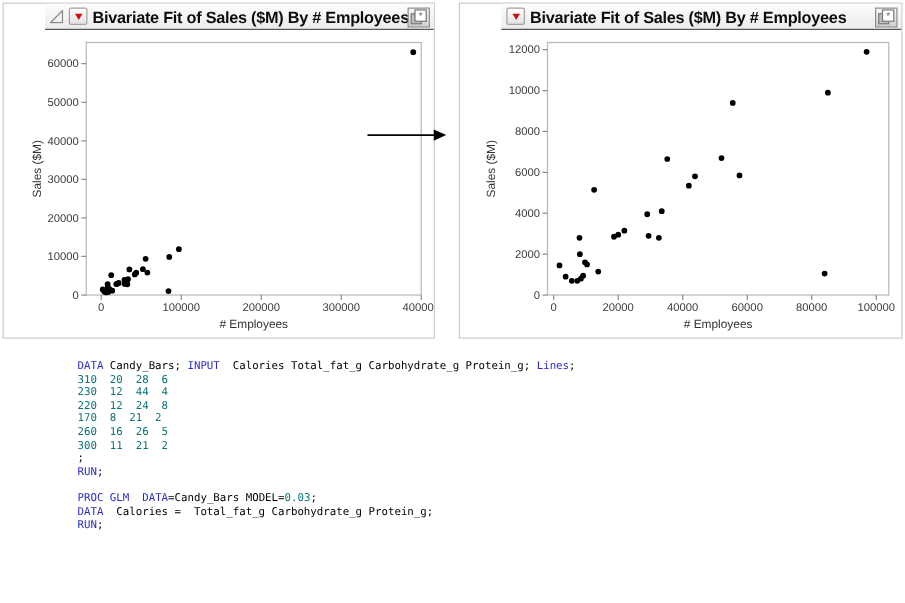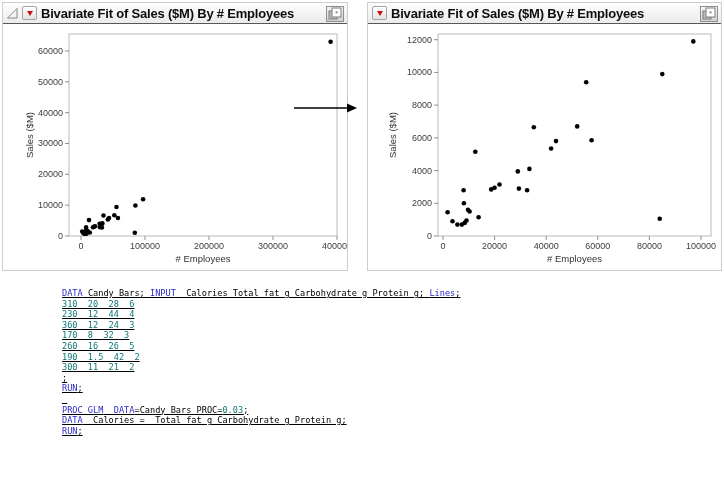--- a/index.html
+++ b/index.html
@@ -1,20 +1,20 @@
 <!DOCTYPE html>
 <html><head>
 <meta charset="utf-8">
 <style>
   html,body{margin:0;padding:0;}
   body{
     width:724px;height:482px;background:#ffffff;position:relative;overflow:hidden;
     font-family:"Liberation Sans",sans-serif;
   }
-  .panel{position:absolute;top:2px;height:269px;border:1px solid #c9cdd4;background:#fff;box-sizing:border-box;}
+  .panel{position:absolute;top:2px;height:269px;border:1px solid #c9cdd4;background:#fff;box-sizing:border-box;padding-left:33px;}
   .panel-left{left:2px;width:346px;}
   .panel-right{left:367px;width:355px;}
   .panel-header{
     height:21px;display:flex;align-items:center;gap:4px;padding:0 4px;box-sizing:border-box;
     background:linear-gradient(#fdfdfd,#ebebeb);border-bottom:1px solid #575757;position:relative;
   }
   .panel-title{font-weight:bold;font-size:13px;letter-spacing:-0.2px;color:#0d0d0d;white-space:nowrap;}
   .disclosure{width:11px;height:11px;flex:0 0 auto;cursor:pointer;}
   .menu-btn{
     width:15px;height:14px;flex:0 0 auto;border:1px solid #a3a3a3;border-radius:2px;
@@ -26,21 +26,21 @@
     position:absolute;right:3px;top:3px;width:18px;height:16px;box-sizing:border-box;
     border:1px solid #8f8f8f;background:linear-gradient(#f6f6f6,#d0d0d0);padding:0;cursor:pointer;
   }
   .plot-wrap{position:absolute;left:0;top:21px;}
   .zoom-arrow{position:absolute;left:292px;top:100px;width:68px;height:16px;}
   .code-editor{
     position:absolute;left:62px;top:288px;
     font-family:"DejaVu Sans Mono","Liberation Mono",monospace;
     font-size:8.6px;line-height:10.6px;color:#000;
   }
-  .code-line{white-space:pre;text-decoration:underline;}
+  .code-line{white-space:pre;}
   .tk-kw{color:#2a2ac8;}
   .tk-n{color:#0e7575;text-align:right;}
   .tk-p{color:#000000;}
 </style>
 </head>
 <body>
 
 <div class="panel panel-left">
   <div class="panel-header">
     <svg class="disclosure" viewBox="0 0 11 11">
@@ -195,24 +195,23 @@
 
 <svg class="zoom-arrow" viewBox="0 0 68 16">
   <line x1="2" y1="8" x2="56" y2="8" stroke="#000" stroke-width="1.4"></line>
   <polygon points="55,3.5 65,8 55,12.5" fill="#000"></polygon>
 </svg>
 
 <div class="code-editor">
     <div class="code-line"><span class="tk-kw">DATA</span><span class="tk-p"> Candy_Bars; </span><span class="tk-kw">INPUT</span><span class="tk-p">  Calories Total_fat_g Carbohydrate_g Protein_g; </span><span class="tk-kw">Lines</span><span class="tk-p">;</span></div>
     <div class="code-line"><span class="tk-n">310  20  28  6</span></div>
     <div class="code-line"><span class="tk-n">230  12  44  4</span></div>
-    <div class="code-line"><span class="tk-n">360  12  24  3</span></div>
-    <div class="code-line"><span class="tk-n">170  8  32  3</span></div>
+    <div class="code-line"><span class="tk-n">220  12  24  8</span></div>
+    <div class="code-line"><span class="tk-n">170  8  21  2</span></div>
     <div class="code-line"><span class="tk-n">260  16  26  5</span></div>
-    <div class="code-line"><span class="tk-n">190  1.5  42  2</span></div>
     <div class="code-line"><span class="tk-n">300  11  21  2</span></div>
     <div class="code-line"><span class="tk-p">;</span></div>
     <div class="code-line"><span class="tk-kw">RUN</span><span class="tk-p">;</span></div>
     <div class="code-line"><span class="tk-p"> </span></div>
-    <div class="code-line"><span class="tk-kw">PROC GLM</span><span class="tk-p">  </span><span class="tk-kw">DATA</span><span class="tk-p">=Candy_Bars PROC=</span><span class="tk-n">0.03</span><span class="tk-p">;</span></div>
+    <div class="code-line"><span class="tk-kw">PROC GLM</span><span class="tk-p">  </span><span class="tk-kw">DATA</span><span class="tk-p">=Candy_Bars MODEL=</span><span class="tk-n">0.03</span><span class="tk-p">;</span></div>
     <div class="code-line"><span class="tk-kw">DATA</span><span class="tk-p">  Calories =  Total_fat_g Carbohydrate_g Protein_g;</span></div>
     <div class="code-line"><span class="tk-kw">RUN</span><span class="tk-p">;</span></div>
   </div>
 
 </body></html>

